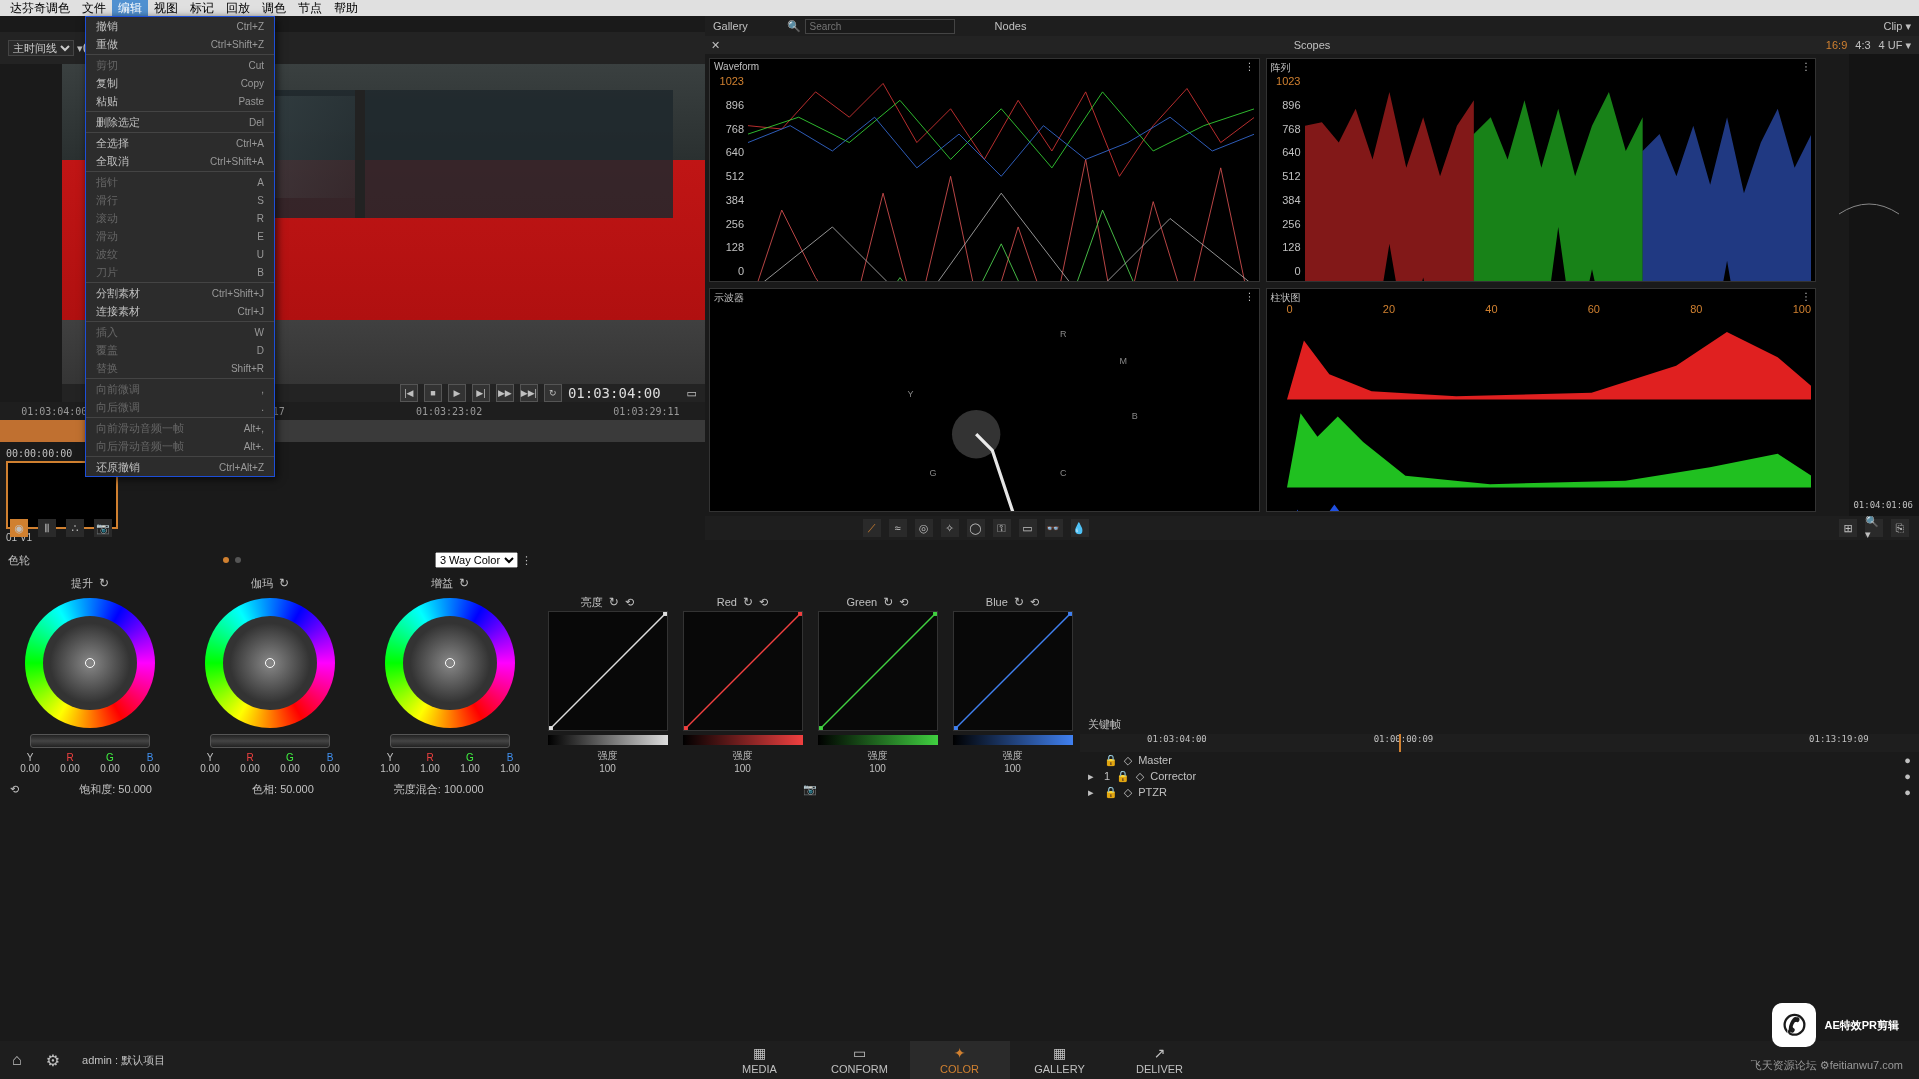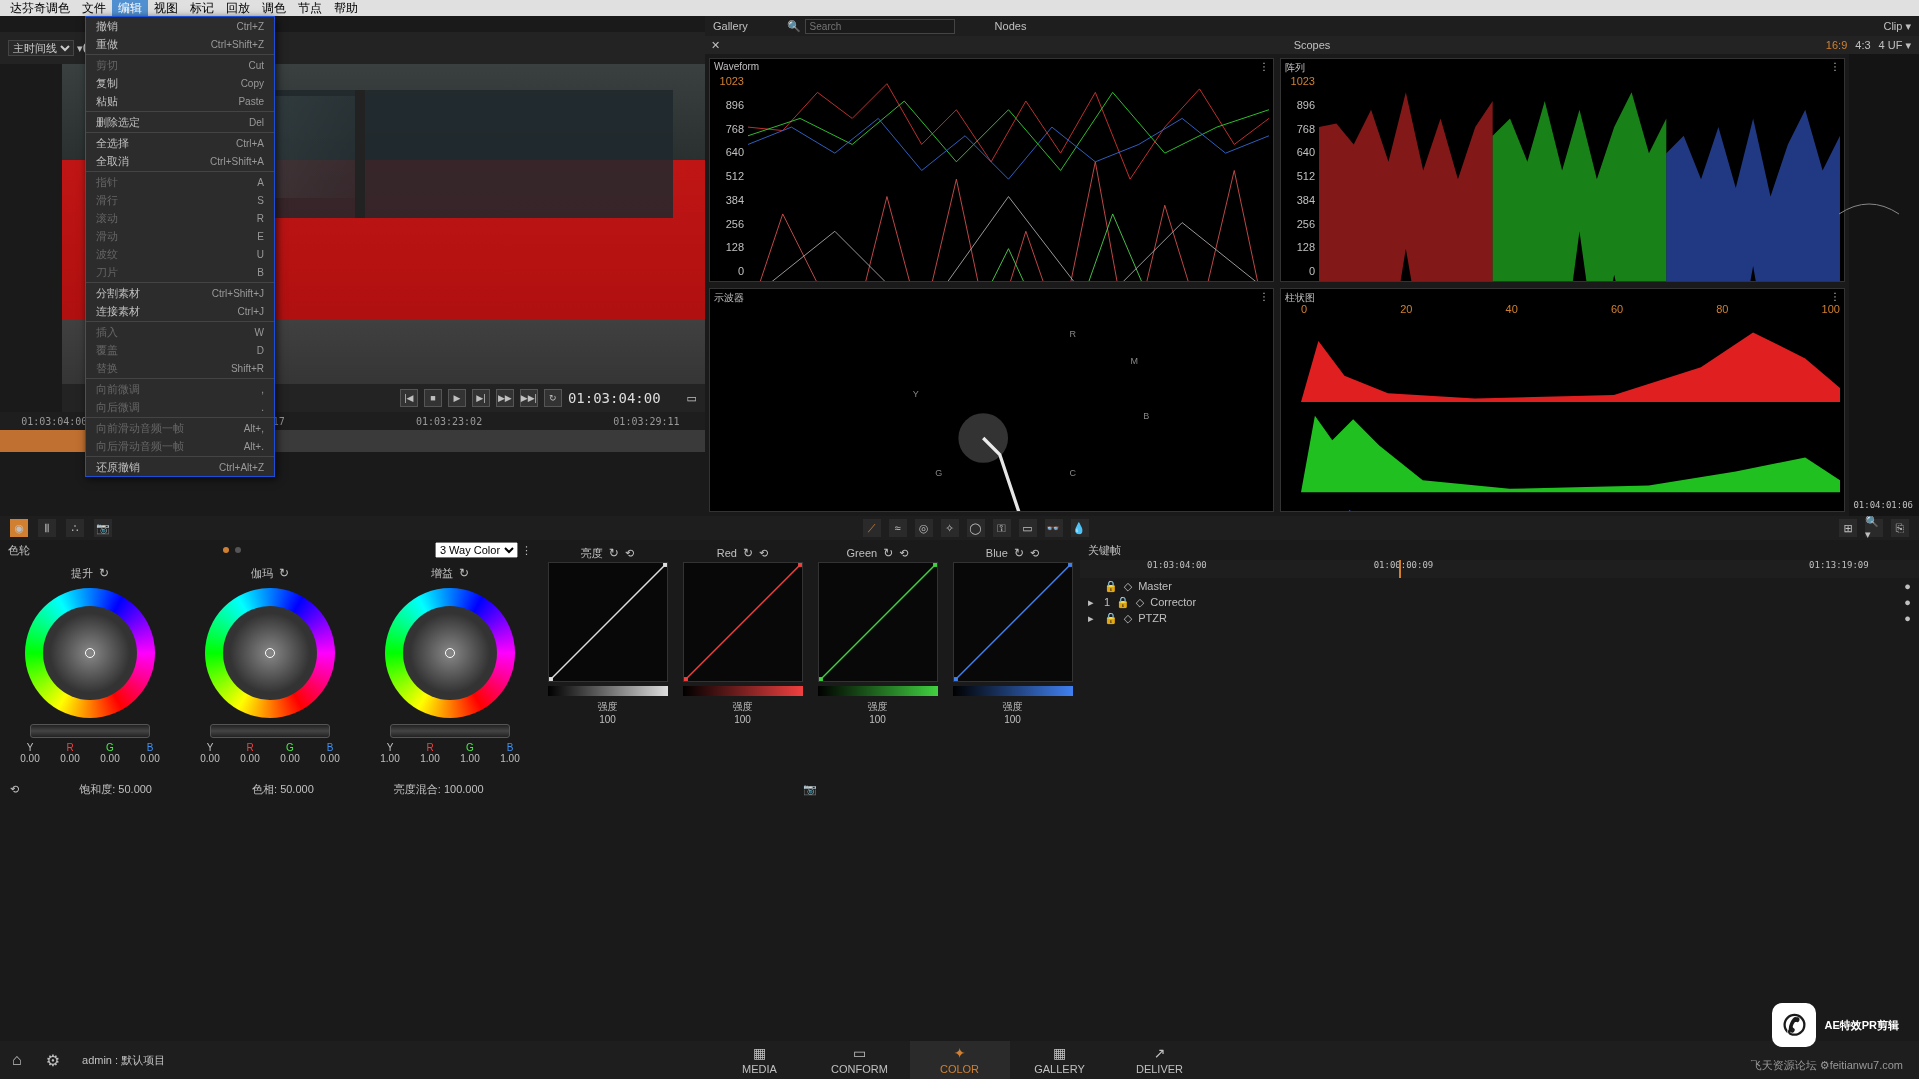--- a/index.html
+++ b/index.html
@@ -47,21 +47,21 @@
 .waveform-yaxis{position:absolute;left:2px;top:16px;bottom:4px;width:32px;display:flex;flex-direction:column;justify-content:space-between;font-size:9px;text-align:right;}
 .waveform-yaxis span:first-child{color:#d08030;}
 .waveform-canvas{position:absolute;left:38px;right:4px;top:16px;bottom:4px;}
 .hist-xaxis{position:absolute;left:20px;right:4px;top:14px;height:10px;display:flex;justify-content:space-between;font-size:8px;color:#d08030;}
 .vector-labels{position:absolute;inset:0;}
 .vector-labels span{position:absolute;font-size:9px;color:#888;}
 .middle-toolbar{height:24px;background:#1e1e1e;display:flex;align-items:center;padding:0 10px;gap:10px;}
 .middle-toolbar .tbtn{width:18px;height:18px;background:#2a2a2a;display:flex;align-items:center;justify-content:center;cursor:pointer;font-size:11px;}
 .middle-toolbar .center{margin-left:auto;margin-right:auto;display:flex;gap:8px;}
 .middle-toolbar .right{display:flex;gap:8px;}
-.lower{height:260px;display:flex;}
+.lower{height:260px;display:flex;align-items:flex-end;}
 .wheels-section{width:540px;display:flex;flex-direction:column;}
 .section-header{height:20px;display:flex;align-items:center;padding:0 8px;justify-content:space-between;}
 .wheels-row{flex:1;display:flex;}
 .wheel-panel{flex:1;display:flex;flex-direction:column;align-items:center;padding:4px;}
 .wheel-title{height:18px;display:flex;align-items:center;gap:6px;}
 .wheel-title .reset{font-size:12px;cursor:pointer;}
 .color-wheel{width:130px;height:130px;border-radius:50%;background:conic-gradient(from 90deg,#f0f,#f00,#ff0,#0f0,#0ff,#00f,#f0f);position:relative;margin:6px 0;}
 .color-wheel::after{content:"";position:absolute;inset:18px;border-radius:50%;background:radial-gradient(circle,#888 0%,#333 60%);}
 .wheel-ind{position:absolute;left:50%;top:50%;width:10px;height:10px;border:1px solid #fff;border-radius:50%;transform:translate(-50%,-50%);z-index:2;}
 .jog{width:120px;height:14px;background:linear-gradient(#222,#444,#222);border:1px solid #555;border-radius:3px;}
@@ -261,39 +261,44 @@
       <div class="ruler" id="ruler">
           <span style="left: 3%;">01:03:04:00</span>
           <span style="left: 31%;">01:03:16:17</span>
           <span style="left: 59%;">01:03:23:02</span>
           <span style="left: 87%;">01:03:29:11</span>
         </div>
       <div class="track">
           <div class="clip"></div>
         </div>
     </div>
+    <div class="thumbnails">
+      <div style="font-size:10px;font-family:monospace;margin-bottom:2px;">00:00:00:00</div>
+      <div class="thumb"></div>
+      <div class="thumb-label">01 V1</div>
+    </div>
   </div>
 
   <div class="right-pane">
     <div class="panel-tabs">
       <span>Gallery</span>
       <span>🔍 <input placeholder="Search" style=""></span>
       <span>Nodes</span>
       <span style="margin-left:auto"><span>Clip</span> ▾</span>
     </div>
     <div class="scopes-header">
       <span class="close">✕</span>
       <span>Scopes</span>
       <span class="ratios">
         <span class="active">16:9</span>
         <span>4:3</span>
         <span>4 UF ▾</span>
       </span>
     </div>
-    <div style="display:flex;flex:1;">
+    <div style="display:flex;flex:1;gap:29px;">
       <div class="scopes-grid" style="flex:1;">
 
         <div class="scope">
           <span class="title">Waveform</span>
             <span class="menu-dots">⋮</span>
           <div class="waveform-yaxis" id="wf-y1">
               <span>1023</span>
               <span>896</span>
               <span>768</span>
               <span>640</span>

